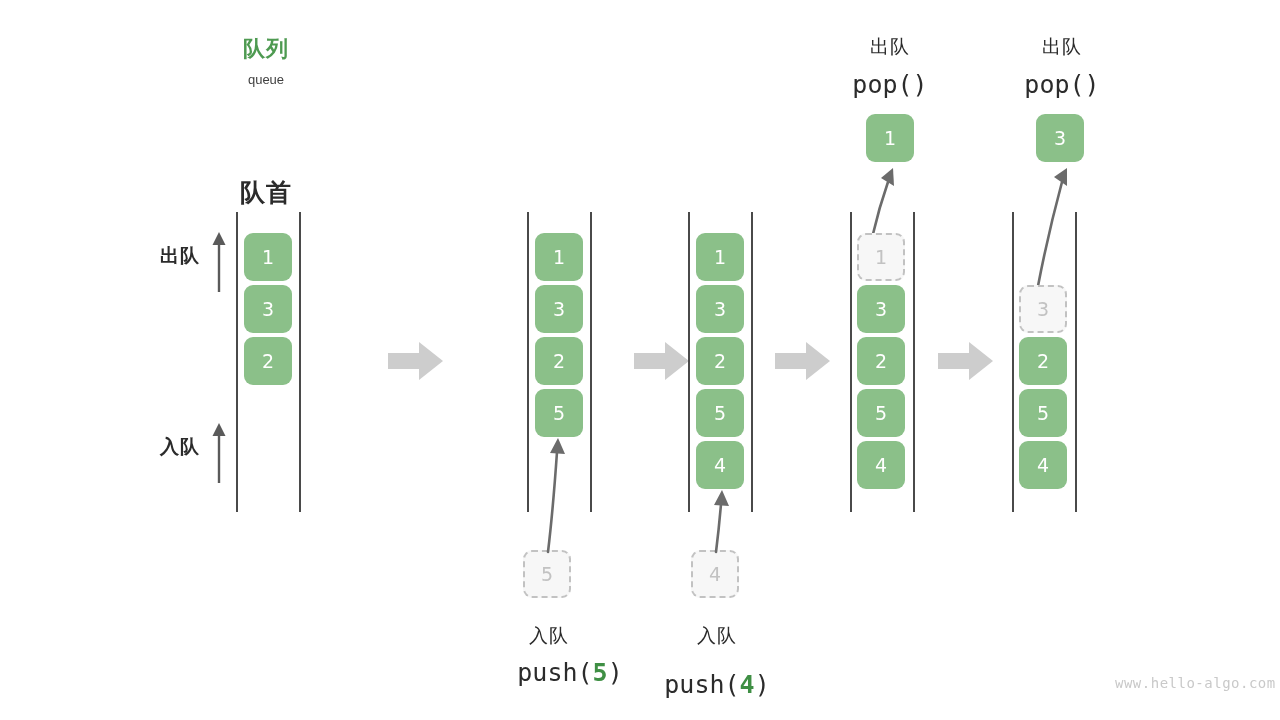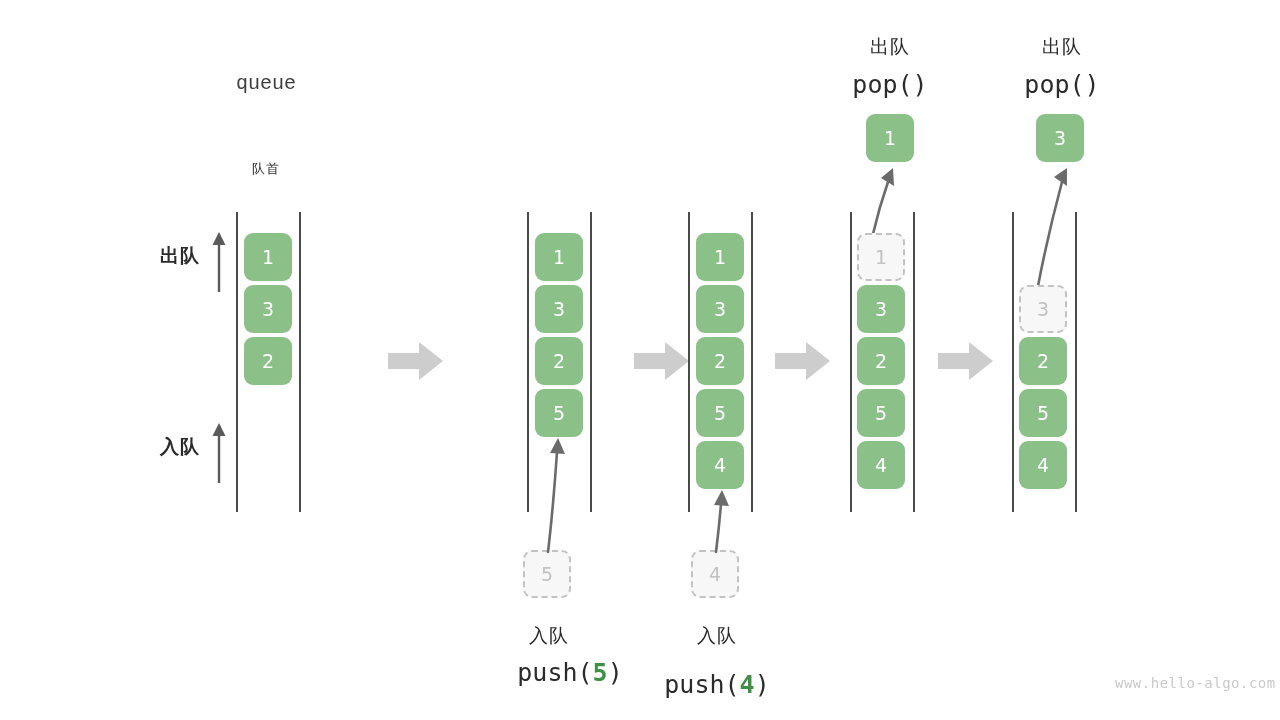--- a/index.html
+++ b/index.html
@@ -26,33 +26,34 @@
   
   .title-cn {
     font-size: 22px;
     font-weight: bold;
     color: #4e9a51;
     text-align: center;
     white-space: nowrap;
     letter-spacing: 1px;
   }
   .title-en {
-    font-family: Liberation Mono, monospace;
-    font-size: 20px;
+    font-family: Liberation Sans, sans-serif;
+    font-size: 13px;
     color: #3f3f3f;
     text-align: center;
     white-space: nowrap;
   }
   .label-bold {
-    font-size: 13px;
-    font-weight: normal;
+    font-size: 25px;
+    font-weight: bold;
     color: #2b2b2b;
     text-align: center;
     white-space: nowrap;
     letter-spacing: 1px;
+    margin-top: 16px;
   }
   .op-cn {
     font-size: 19px;
     font-weight: normal;
     color: #2b2b2b;
     text-align: center;
     white-space: nowrap;
     letter-spacing: 1px;
   }
   .op-code {
@@ -106,20 +107,21 @@
   .up-arrow { position: absolute; }
 
   
   .motion { position: absolute; overflow: visible; }
 </style>
 </head>
 <body>
 
 <div id="stage">
 
+  <div class="abs title-cn" style="left:186px; top:34px; width:160px;">队列</div>
   <div class="abs title-en" style="left:186px; top:72px; width:160px;">queue</div>
 
   <div class="abs label-bold" style="left:186px; top:160px; width:160px;">队首</div>
 
   <div class="abs op-cn" style="left:140px; top:243px; width:80px; font-weight:bold;">出队</div>
   <svg class="up-arrow" style="left:206px; top:230px;" width="26" height="62" viewBox="0 0 26 62">
     <line x1="13" y1="62" x2="13" y2="12" stroke="#5a5a5a" stroke-width="2.4"></line>
     <path d="M13 2 L19.5 15 L6.5 15 Z" fill="#5a5a5a"></path>
   </svg>
 

